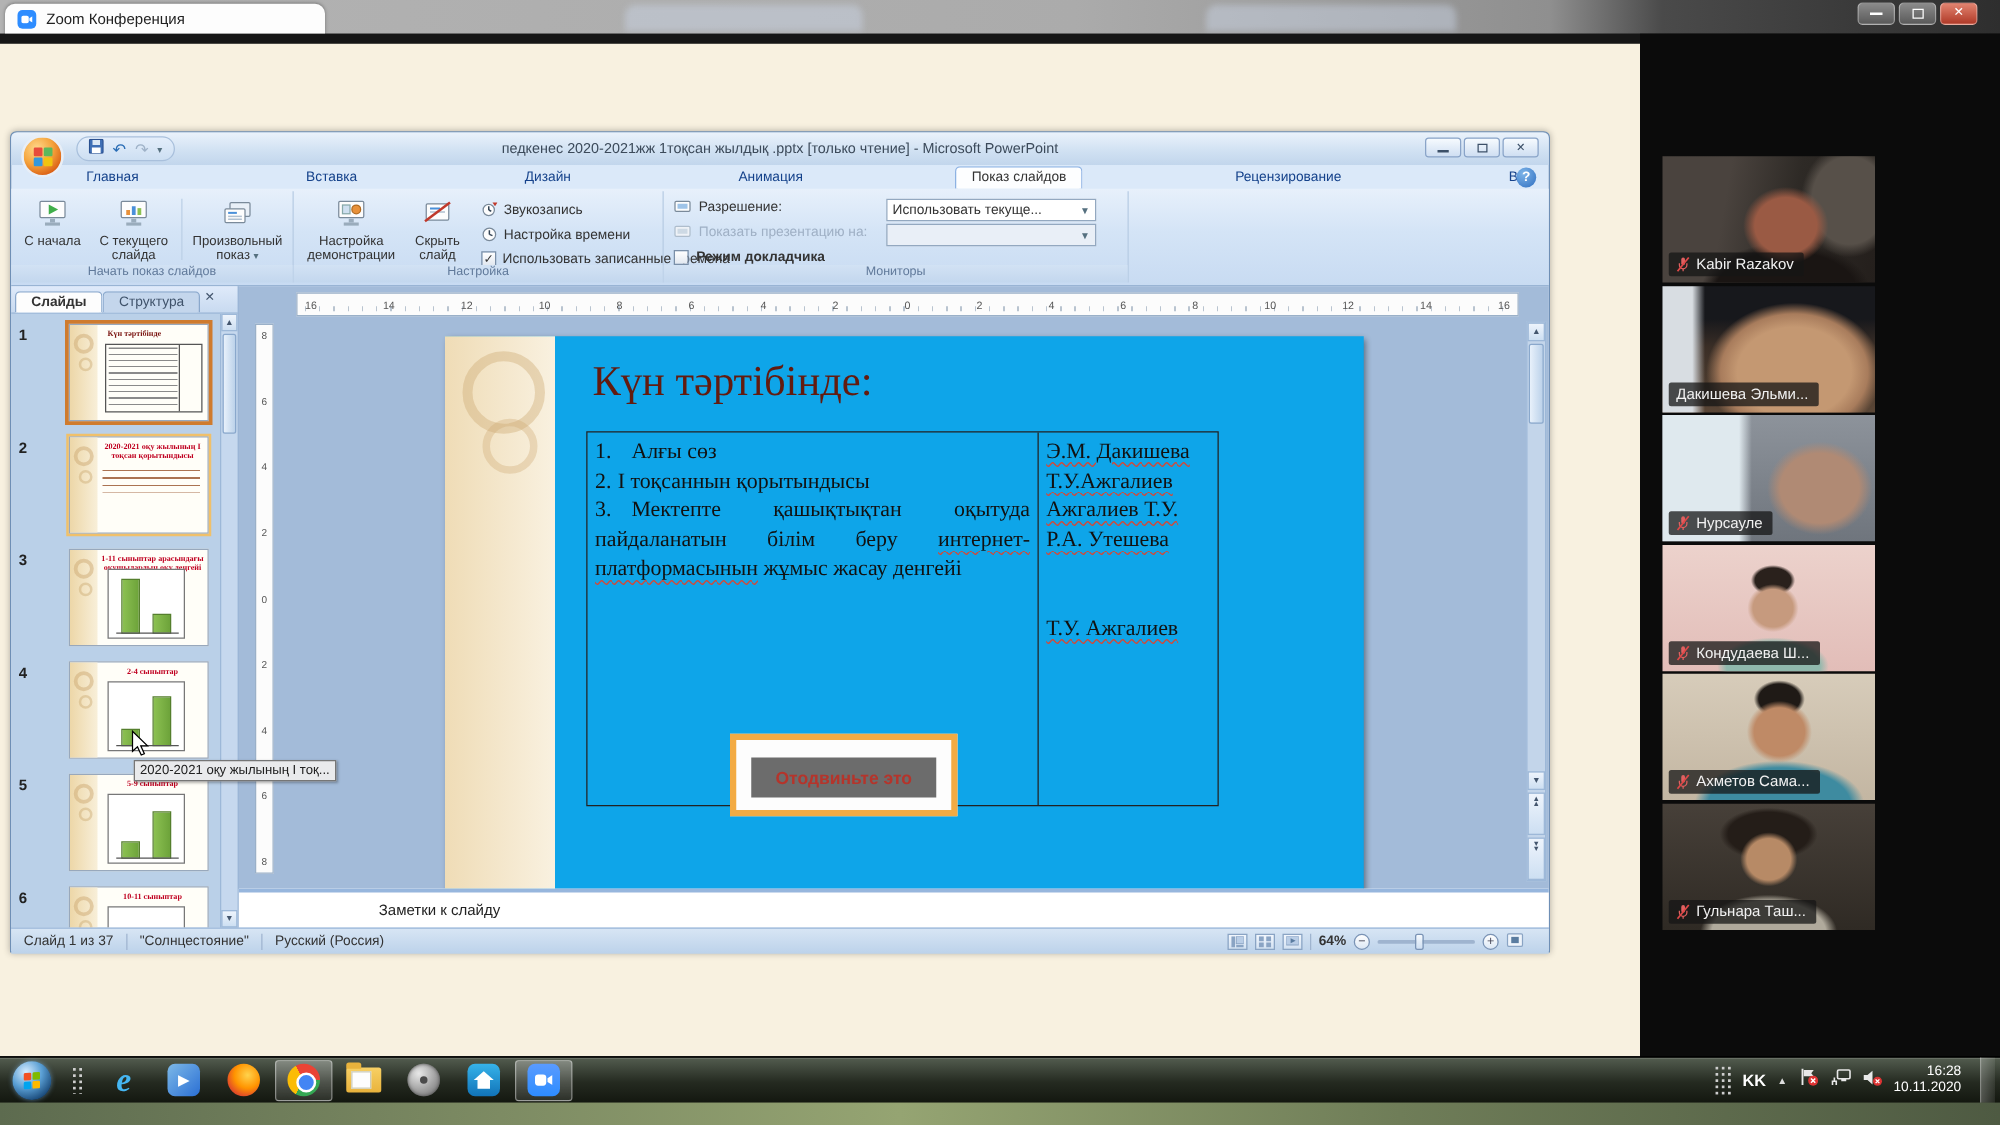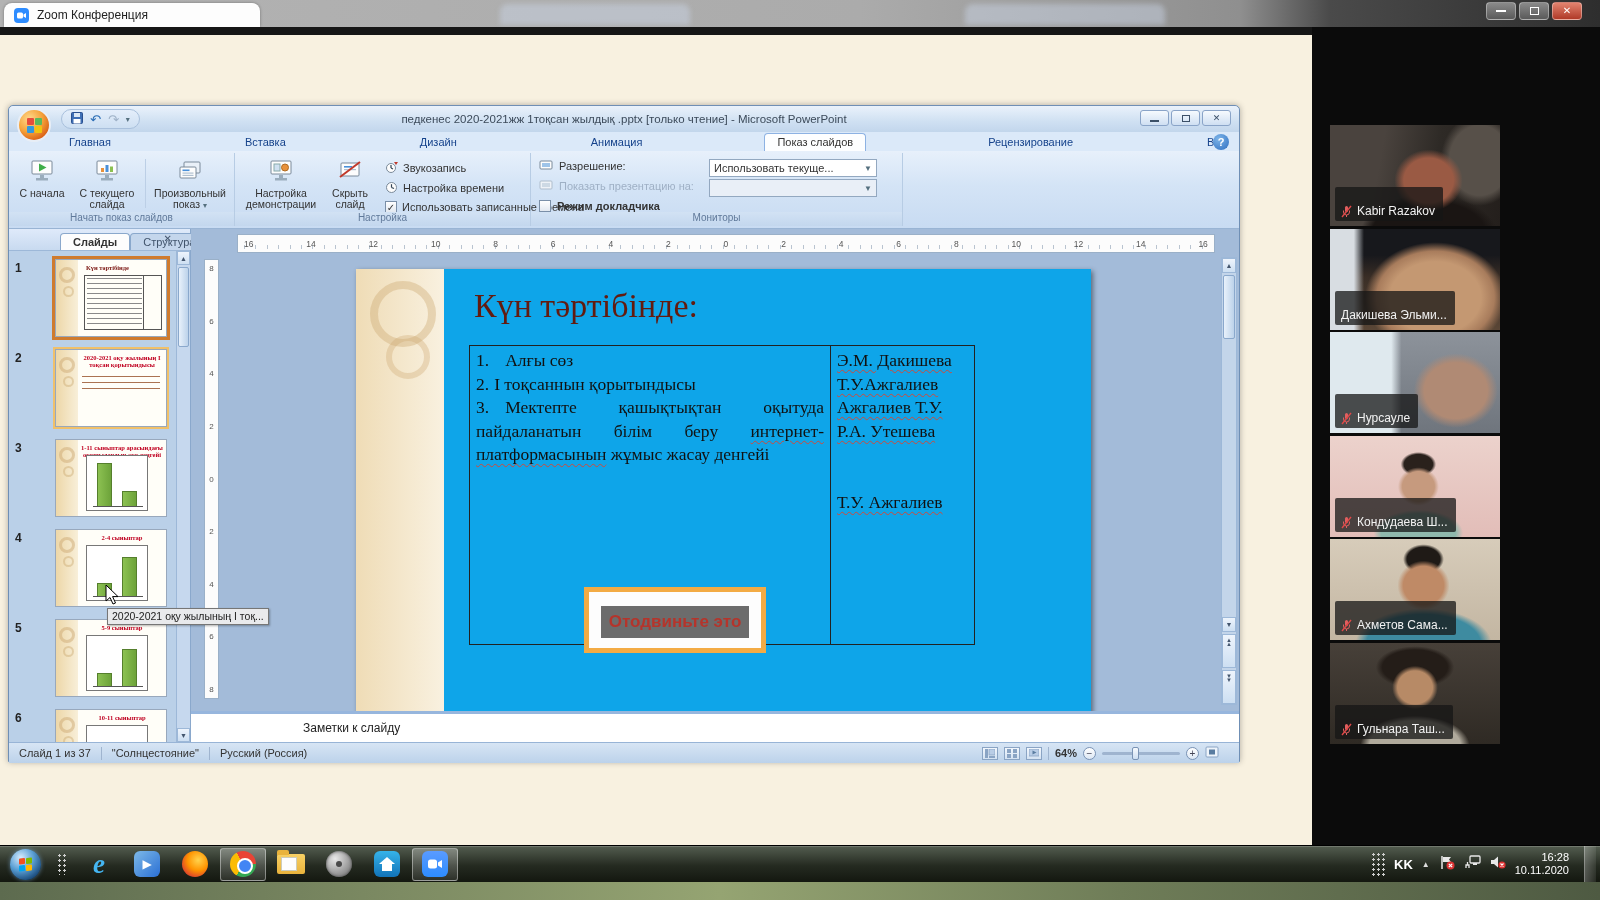--- a/index.html
+++ b/index.html
@@ -81,21 +81,21 @@
   .drop.dis{background:#e9eff7;}
 
   
   .content{position:absolute;left:0;top:123px;width:1230px;height:513px;display:flex;}
 
   
   .pane{position:relative;width:182px;height:513px;background:#bad0e8;border-right:1px solid #8aa8cc;}
   .ptabs{position:relative;height:22px;display:flex;align-items:flex-end;background:linear-gradient(#dfeafa,#c8daf0);
     border-bottom:1px solid #9db8d8;padding-left:3px;}
   .ptab{font-size:11px;padding:2px 12px;border:1px solid #8aa8cc;border-bottom:none;border-radius:4px 4px 0 0;color:#333;}
-  .ptab.act{background:#fdfdfd;font-weight:bold;margin-left:48px;}
+  .ptab.act{background:#fdfdfd;font-weight:bold;}
   .ptab.inact{background:#c4d6ec;color:#40536b;}
   .pclose{position:absolute;right:18px;top:4px;font-size:10px;color:#44566e;}
   .plist{position:absolute;left:0;top:22px;right:14px;bottom:0;overflow:hidden;}
   .srow{position:absolute;left:0;width:100%;}
   .snum{position:absolute;left:6px;top:2px;font-size:12px;font-weight:bold;color:#222;}
   .thumb{position:absolute;left:46px;top:0;width:112px;height:78px;background:#fffef8;border:1px solid #98a8bc;}
   .thumb .band{position:absolute;left:0;top:0;bottom:0;width:22px;background:linear-gradient(90deg,#edd7a8,#f8efd9);}
   .thumb .c1{position:absolute;left:3px;top:7px;width:16px;height:16px;border:3px solid rgba(205,170,115,.5);border-radius:50%;}
   .thumb .c2{position:absolute;left:7px;top:26px;width:11px;height:11px;border:2px solid rgba(205,170,115,.45);border-radius:50%;}
   .sel .thumb{outline:3px solid #cf7b2e;}
@@ -145,21 +145,21 @@
     font-family:"Liberation Serif","DejaVu Serif",serif;font-size:17.5px;line-height:23.6px;color:#111;}
   .tc1{width:361px;border-right:1.5px solid #222;padding:3px 6px 0 6px;}
   .tc2{flex:1;padding:3px 2px 0 6px;}
   .ag{margin:0;} .ag.just{text-align:justify;}
   .ag .n1{margin-right:16px;} .ag .n{margin-right:5px;}
   .wavy{text-decoration:underline wavy #d04a3a 1px;text-underline-offset:3px;}
   .nmln{height:23.6px;white-space:nowrap;}
   .nmln span{text-decoration:underline wavy #d04a3a 1px;text-underline-offset:3px;}
   .wmark{position:absolute;left:228px;top:318px;width:182px;height:66px;border:5px solid #f3ab44;background:#fdfdfd;}
   .wmark .in{position:absolute;left:12px;right:12px;top:14px;bottom:10px;background:rgba(88,88,88,.88);
-    display:flex;align-items:center;justify-content:center;font-weight:bold;font-size:17px;color:#b5342b;}
+    display:flex;align-items:center;justify-content:center;font-weight:bold;font-size:14px;color:#b5342b;}
 
   
   .escroll{position:absolute;right:2px;top:28px;width:16px;height:448px;background:#c3d5ea;border:1px solid #9db8d8;}
   .escroll .ar,.escroll .pn{position:absolute;left:0;width:100%;height:15px;text-align:center;
     background:linear-gradient(#eef4fc,#cddff2);border:1px solid #9db8d8;color:#44566e;font-size:7px;line-height:14px;}
   .escroll .thm{position:absolute;left:1px;right:1px;top:17px;height:64px;background:linear-gradient(90deg,#e8f1fb,#bcd2ea);
     border:1px solid #8aa8cc;border-radius:2px;}
   .dblar{display:block;font-size:6px;line-height:4px;margin-top:3px;}
 
   
@@ -178,21 +178,21 @@
     text-align:center;line-height:11px;font-size:10px;color:#445;}
   .ztrack{position:relative;width:78px;height:3px;background:#9fb4cf;border-radius:2px;}
   .zthumb{position:absolute;left:30px;top:-5px;width:7px;height:13px;background:linear-gradient(#f6fafe,#cfdff2);
     border:1px solid #7a93b5;border-radius:2px;}
   .zpct{font-weight:bold;}
 
   
   .rpanel{position:absolute;left:1312px;top:27px;width:288px;height:818px;background:#0b0b0b;}
   .tile{position:absolute;left:18px;width:170px;height:101px;overflow:hidden;background:#222;}
   .nm{position:absolute;left:5px;bottom:5px;display:flex;align-items:center;gap:5px;background:rgba(22,22,22,.75);
-    padding:17px 8px 3px 6px;font-size:12px;color:#f2f2f2;border-radius:2px;white-space:nowrap;max-width:158px;overflow:hidden;}
+    padding:2px 8px 3px 6px;font-size:12px;color:#f2f2f2;border-radius:2px;white-space:nowrap;max-width:158px;overflow:hidden;}
   .t1{background:radial-gradient(55px 50px at 58% 55%,#9a5a44 0 45%,transparent 62%),
       radial-gradient(95px 55px at 58% 108%,#1a1513 0 60%,transparent 72%),
       radial-gradient(60px 70px at 88% 35%,#575049 0 50%,transparent 65%),
       linear-gradient(100deg,#4a433e 0 30%,#2e2a26 60%,#241f1c);}
   .t2{background:radial-gradient(95px 75px at 62% 68%,#c49872 0 48%,#a87c5c 62%,transparent 74%),
       linear-gradient(90deg,#d8dde2 0 14%,transparent 20%),
       linear-gradient(#17181c 0 26%,#3a2e26 48%,#5a4636);}
   .t3{background:linear-gradient(90deg,#dfe9ee 0 36%,transparent 42%),
       radial-gradient(70px 62px at 74% 58%,#b08a74 0 45%,transparent 60%),
       linear-gradient(#8d939b,#6f757d);}

